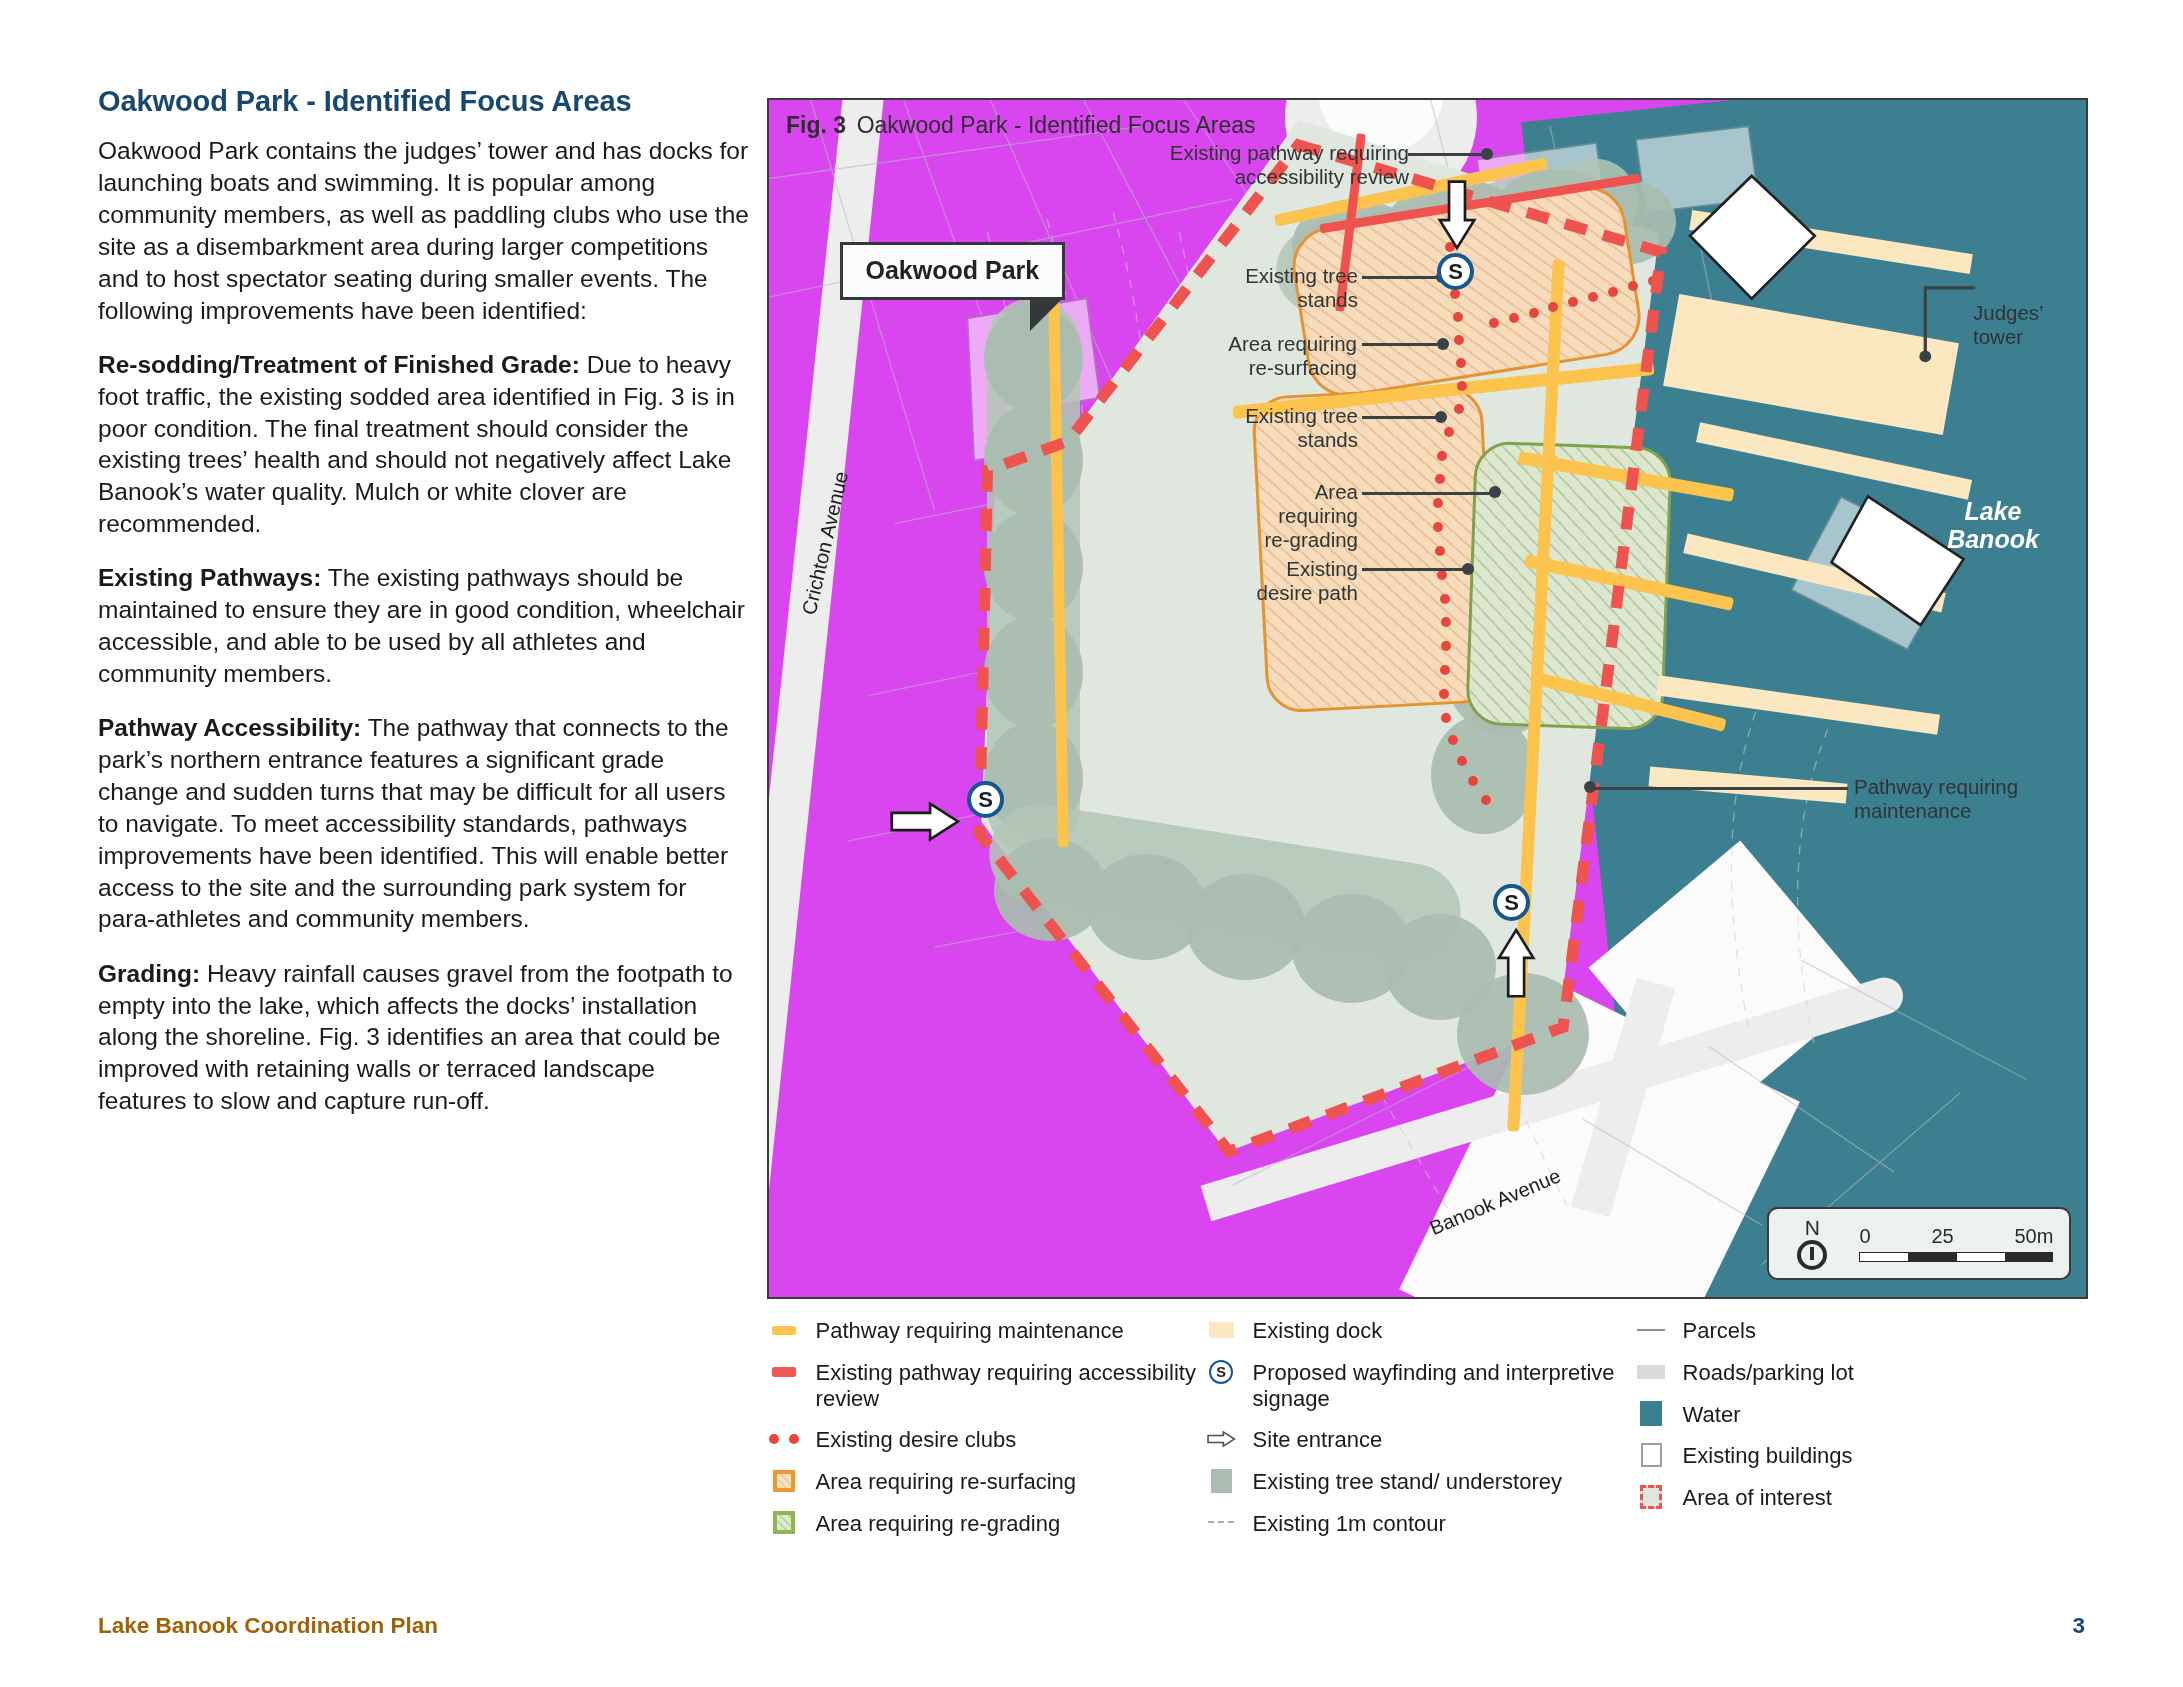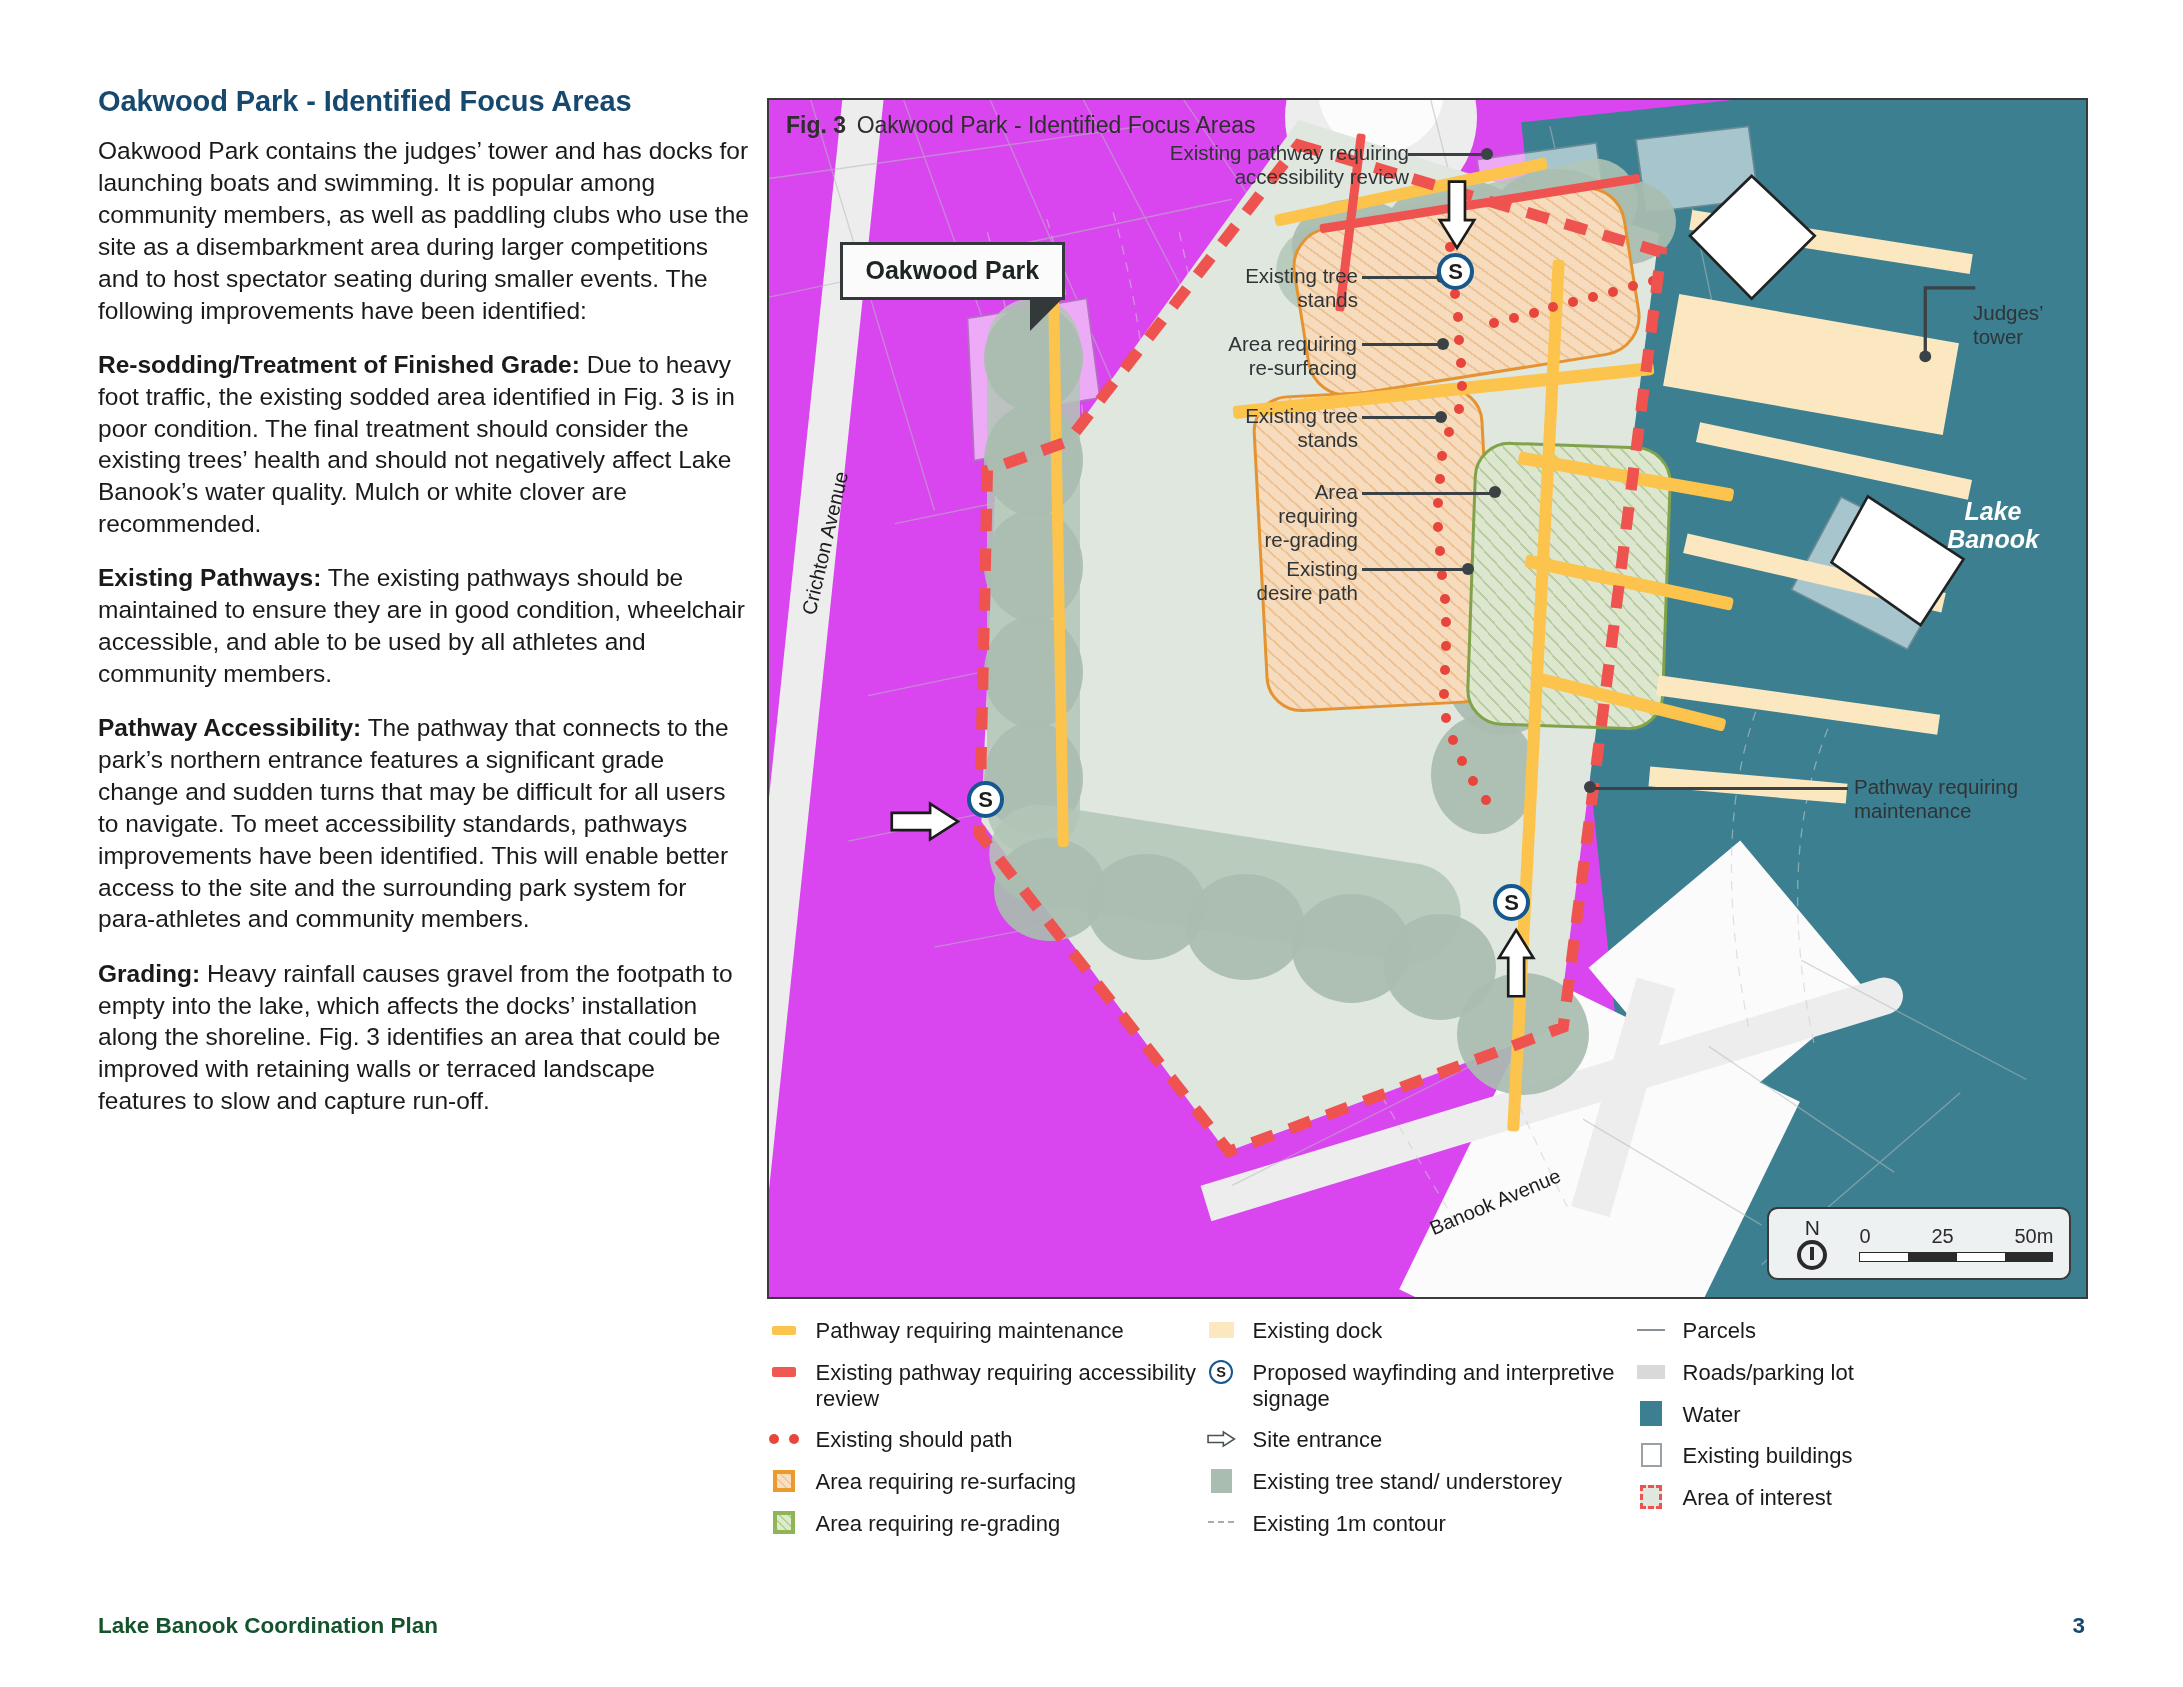--- a/index.html
+++ b/index.html
@@ -228,21 +228,21 @@
   .k-road{width:28px;height:14.6px;background:#d9d9d9;}
   .k-water{width:22.5px;height:25px;background:#3b7f90;}
   .k-bldg{width:21px;height:24px;background:#fff;border:2px solid #9aa0a3;box-sizing:border-box;}
   .k-aoi{width:22.5px;height:24px;background:#dfe7de;border:3.3px dashed #ef5350;box-sizing:border-box;}
 
   
   .footer{
     position:absolute;left:98px;right:98px;bottom:48px;
     display:flex;justify-content:space-between;align-items:baseline;
   }
-  .footer-title{font-size:22.5px;font-weight:bold;color:#14532d;}
+  .footer-title{font-size:22.5px;font-weight:bold;color:#a16207;}
   .footer-page{font-size:22.5px;font-weight:bold;color:#17496e;}
 </style>
 </head>
 <body>
 
 <div class="page">
 
   <div class="left-col">
     <h1 class="page-title">Oakwood Park - Identified Focus Areas</h1>
 
@@ -542,21 +542,21 @@
           </div>
         <div class="lg-text">Existing pathway requiring accessibility review</div>
       </div>
       <div class="lg-row">
         <div class="lg-key">
             <div class="k-dots">
               <i></i>
               <i></i>
             </div>
           </div>
-        <div class="lg-text">Existing should path</div>
+        <div class="lg-text">Existing desire clubs</div>
       </div>
       <div class="lg-row">
         <div class="lg-key">
             <div class="k-sq-orange"></div>
           </div>
         <div class="lg-text">Area requiring re-surfacing</div>
       </div>
       <div class="lg-row">
         <div class="lg-key">
             <div class="k-sq-green"></div>

